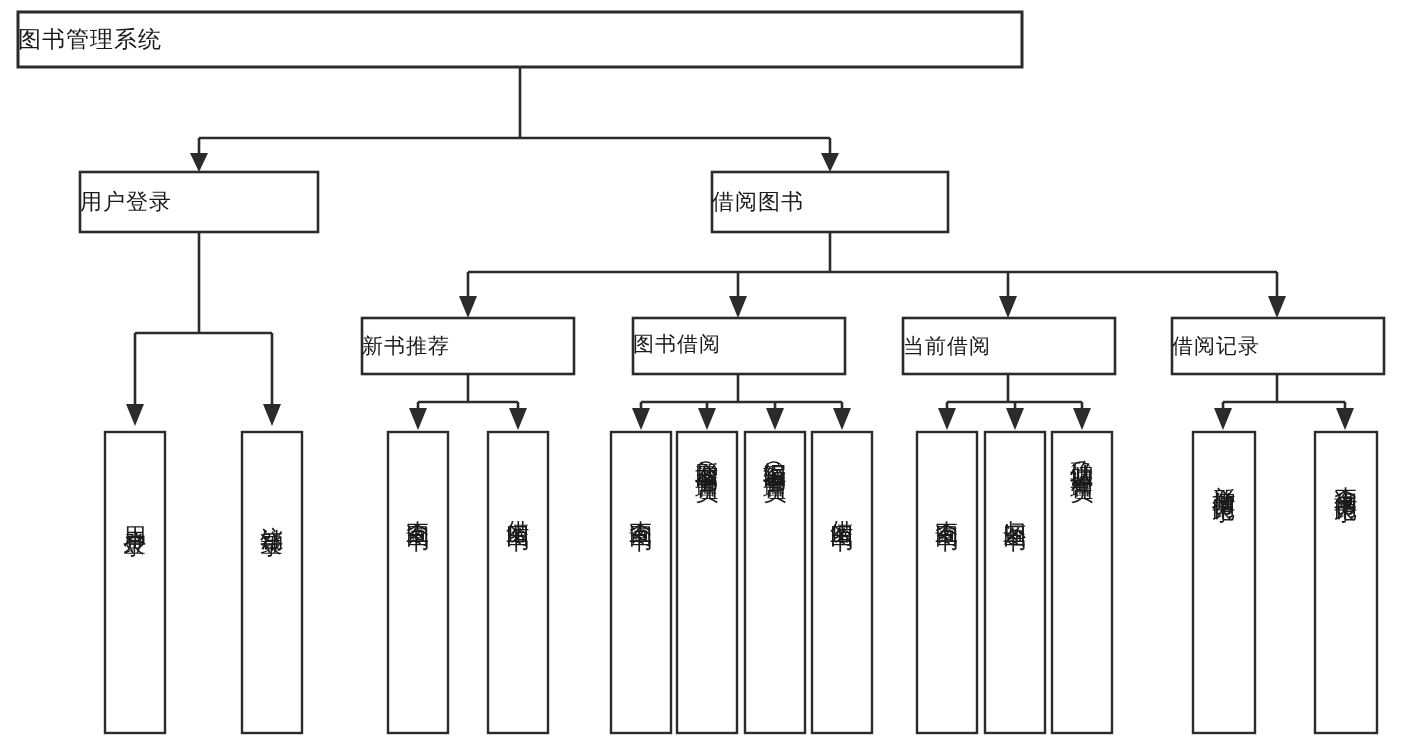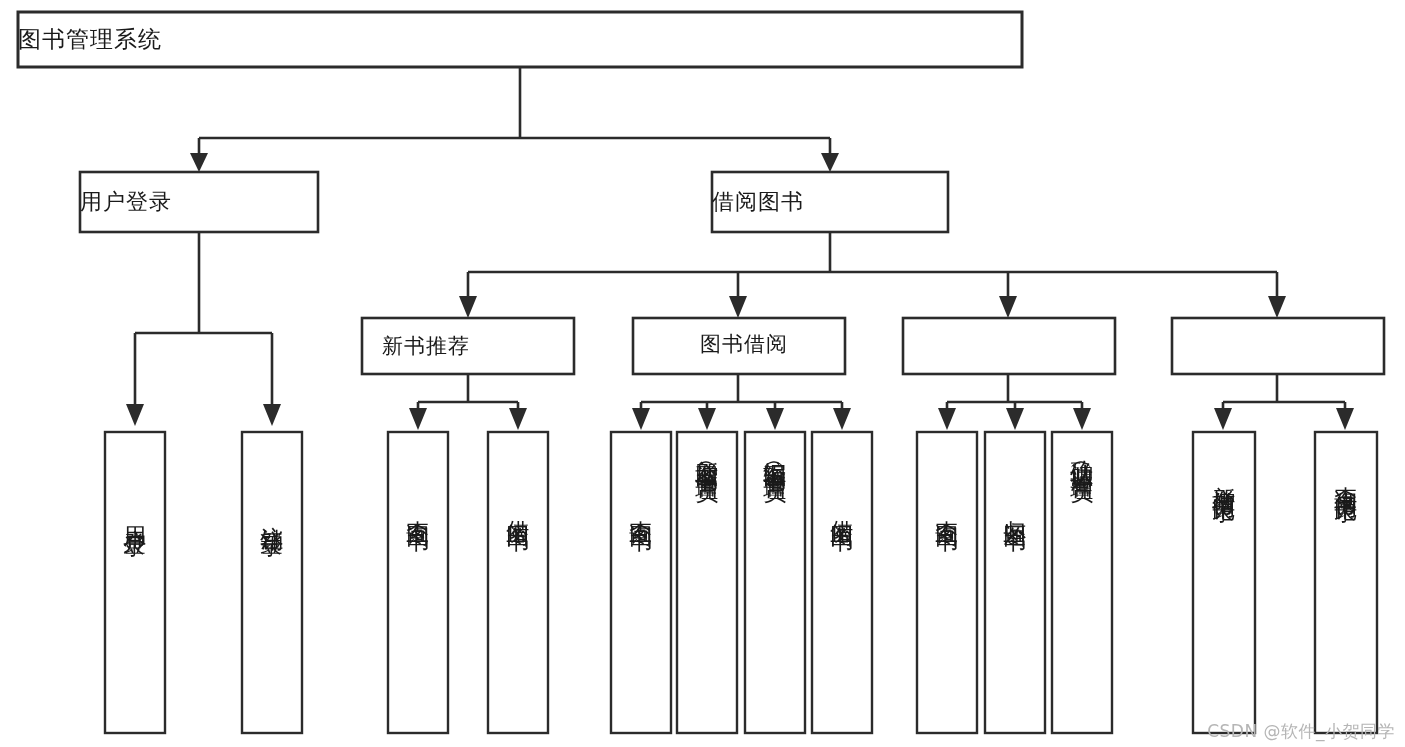--- a/index.html
+++ b/index.html
@@ -85,21 +85,20 @@
     font-size: 23px;
     letter-spacing: 1px;
   }
   .htext.lvl1 {
     font-size: 22px;
     letter-spacing: 1px;
   }
   .htext.lvl2 {
     font-size: 21px;
     letter-spacing: 1px;
-    margin-left: 20px;
   }
   #watermark-el {
     position: absolute;
     right: 10px;
     bottom: 4px;
     font-family: "DejaVu Sans", "Liberation Sans", sans-serif;
     font-size: 17px;
     color: #b5b5b5;
     white-space: nowrap;
     letter-spacing: 0.5px;
@@ -210,25 +209,31 @@
   </div>
 
   <div class="htext-wrap" style="left:712px; top:172px; width:236px; height:60px;">
     <span class="htext lvl1">借阅图书</span>
   </div>
 
   <div class="htext-wrap" style="left:362px; top:318px; width:212px; height:56px;">
     <span class="htext lvl2">新书推荐</span>
   </div>
 
-  <div class="htext-wrap" style="left:633px; top:318px; width:212px; height:52px;padding-left:47px;">
+  <div class="htext-wrap" style="left:633px; top:318px; width:212px; height:52px;">
     <span class="htext lvl2">图书借阅</span>
   </div>
 
-
+  <div class="htext-wrap" style="left:903px; top:318px; width:212px; height:56px;">
+    <span class="htext lvl2">当前借阅</span>
+  </div>
+
+  <div class="htext-wrap" style="left:1172px; top:318px; width:212px; height:56px;">
+    <span class="htext lvl2">借阅记录</span>
+  </div>
 
   <div class="vtext-wrap" style="left:105px; top:508px; width:60px; height:225px;">
     <span class="vtext">用户登录</span>
   </div>
 
   <div class="vtext-wrap" style="left:242px; top:508px; width:60px; height:225px;">
     <span class="vtext">注销登录</span>
   </div>
 
   <div class="vtext-wrap" style="left:388px; top:502px; width:60px; height:231px;">
@@ -268,15 +273,14 @@
   </div>
 
   <div class="vtext-wrap" style="left:1193px; top:468px; width:62px; height:265px;">
     <span class="vtext">新增借阅记录</span>
   </div>
 
   <div class="vtext-wrap" style="left:1315px; top:468px; width:62px; height:265px;">
     <span class="vtext">查询借阅记录</span>
   </div>
 
-  <div id="watermark-el">CSDN @软件_小贺同学</div>
 
 </div>
 
 </body></html>

